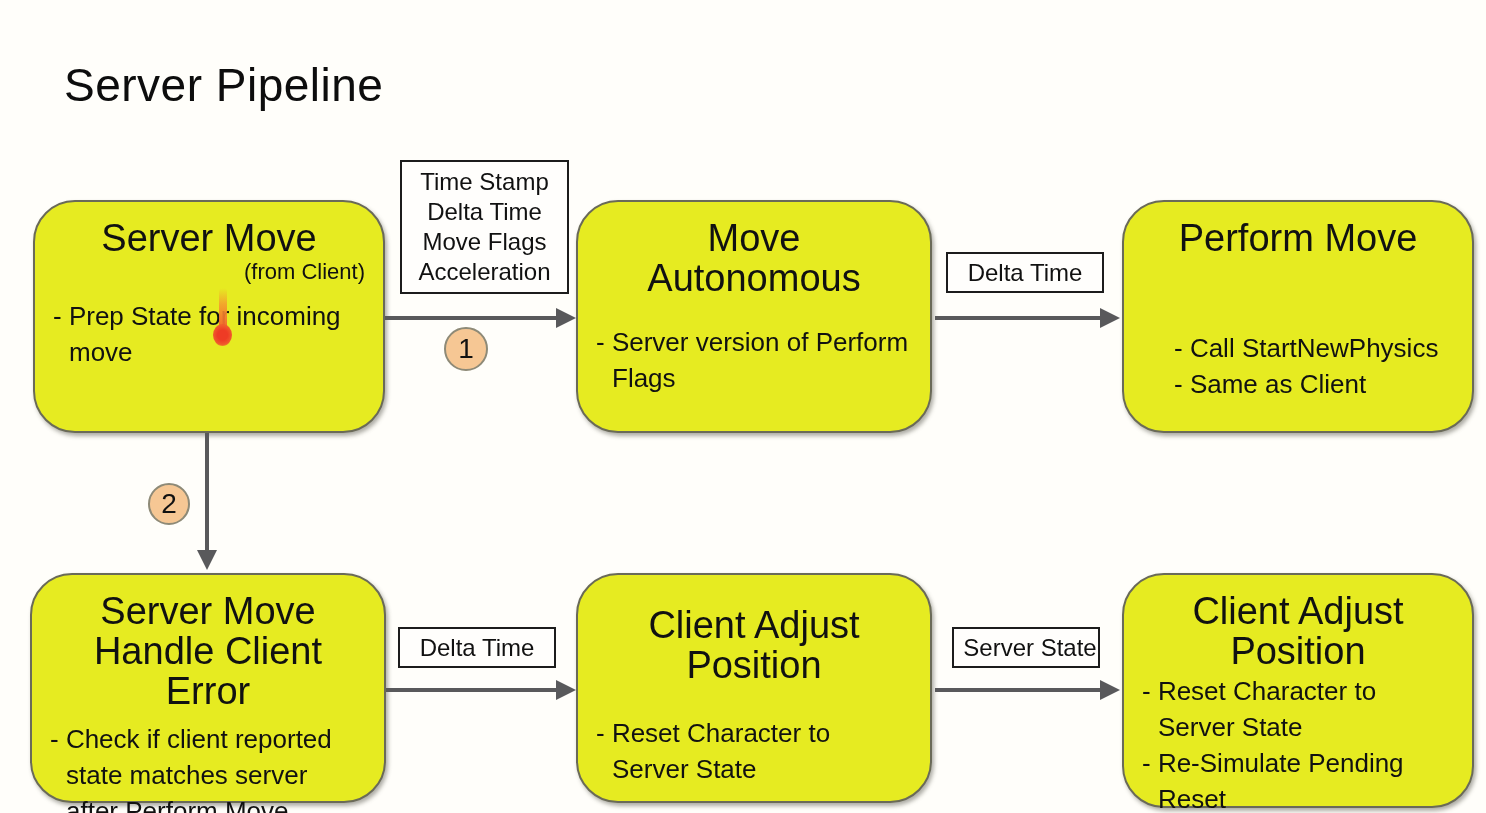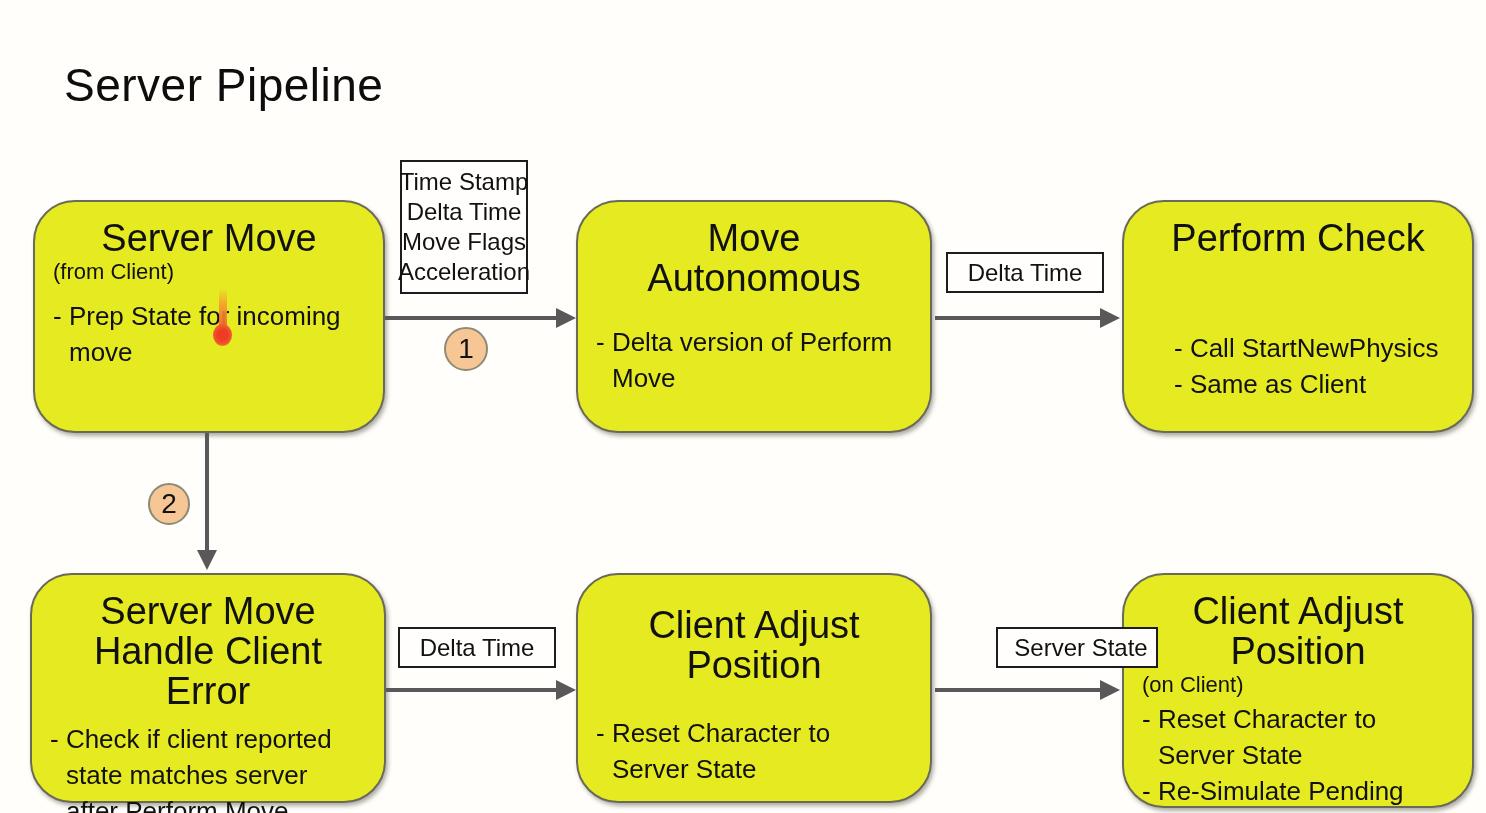--- a/index.html
+++ b/index.html
@@ -23,21 +23,21 @@
     box-sizing:border-box;
     display:flex;flex-direction:column;
     padding:16px 18px 12px 18px;
   }
   .node-title{
     text-align:center;
     font-size:38px;line-height:40px;
     white-space:pre-line;
   }
   .node-subtitle{
-    text-align:left;
+    text-align:right;
     font-size:22px;line-height:28px;
   }
   .node-bullets{
     font-size:26px;line-height:36px;
     margin:0;padding:0;list-style:none;
   }
   .node-bullets li{
     padding-left:16px;text-indent:-16px;
   }
   #node-server-move .node-bullets{margin-top:12px;}
@@ -105,26 +105,26 @@
   <div class="node-subtitle">(from Client)</div>
   <ul class="node-bullets">
     <li>- Prep State for incoming move</li>
   </ul>
 </div>
 
 <div class="node" id="node-move-autonomous" style="left:576px;top:200px;width:356px;height:233px;">
   <div class="node-title">Move
 Autonomous</div>
   <ul class="node-bullets">
-    <li>- Delta version of Perform Move</li>
+    <li>- Server version of Perform Flags</li>
   </ul>
 </div>
 
 <div class="node" id="node-perform-move" style="left:1122px;top:200px;width:352px;height:233px;">
-  <div class="node-title">Perform Check</div>
+  <div class="node-title">Perform Move</div>
   <ul class="node-bullets">
     <li>- Call StartNewPhysics</li>
     <li>- Same as Client</li>
   </ul>
 </div>
 
 <div class="node" id="node-server-move-handle-client-error" style="left:30px;top:573px;width:356px;height:230px;">
   <div class="node-title">Server Move
 Handle Client Error</div>
   <ul class="node-bullets">
@@ -134,34 +134,33 @@
 
 <div class="node" id="node-client-adjust-position" style="left:576px;top:573px;width:356px;height:230px;">
   <div class="node-title">Client Adjust Position</div>
   <ul class="node-bullets">
     <li>- Reset Character to Server State</li>
   </ul>
 </div>
 
 <div class="node" id="node-client-adjust-position-on-client" style="left:1122px;top:573px;width:352px;height:235px;">
   <div class="node-title">Client Adjust Position</div>
-  <div class="node-subtitle">(on Client)</div>
   <ul class="node-bullets">
     <li>- Reset Character to Server State</li>
     <li>- Re-Simulate Pending Reset</li>
   </ul>
 </div>
 
-<div class="edge-label" style="left:400px;top:160px;width:128px;height:134px;text-align:center;">Time Stamp
+<div class="edge-label" style="left:400px;top:160px;width:169px;height:134px;text-align:center;">Time Stamp
 Delta Time
 Move Flags
 Acceleration</div>
 <div class="edge-label" style="left:946px;top:252px;width:158px;height:41px;">Delta Time</div>
 <div class="edge-label" style="left:398px;top:627px;width:158px;height:41px;">Delta Time</div>
-<div class="edge-label" style="left:996px;top:627px;width:162px;height:41px;padding-left:8px;">Server State</div>
+<div class="edge-label" style="left:952px;top:627px;width:148px;height:41px;padding-left:8px;">Server State</div>
 
 <div>
   <div class="arrow-line" style="left:385px;top:316px;width:173px;height:4px;"></div>
   <div class="arrow-head-right" style="left:556px;top:308px;"></div>
 </div>
 <div>
   <div class="arrow-line" style="left:935px;top:316px;width:167px;height:4px;"></div>
   <div class="arrow-head-right" style="left:1100px;top:308px;"></div>
 </div>
 <div>

